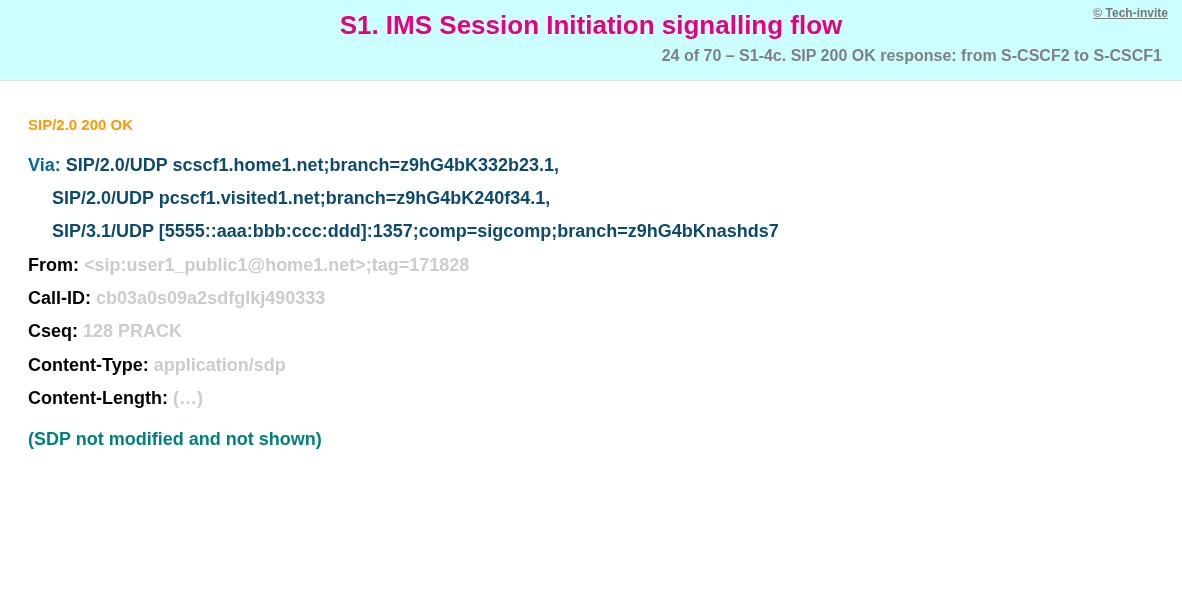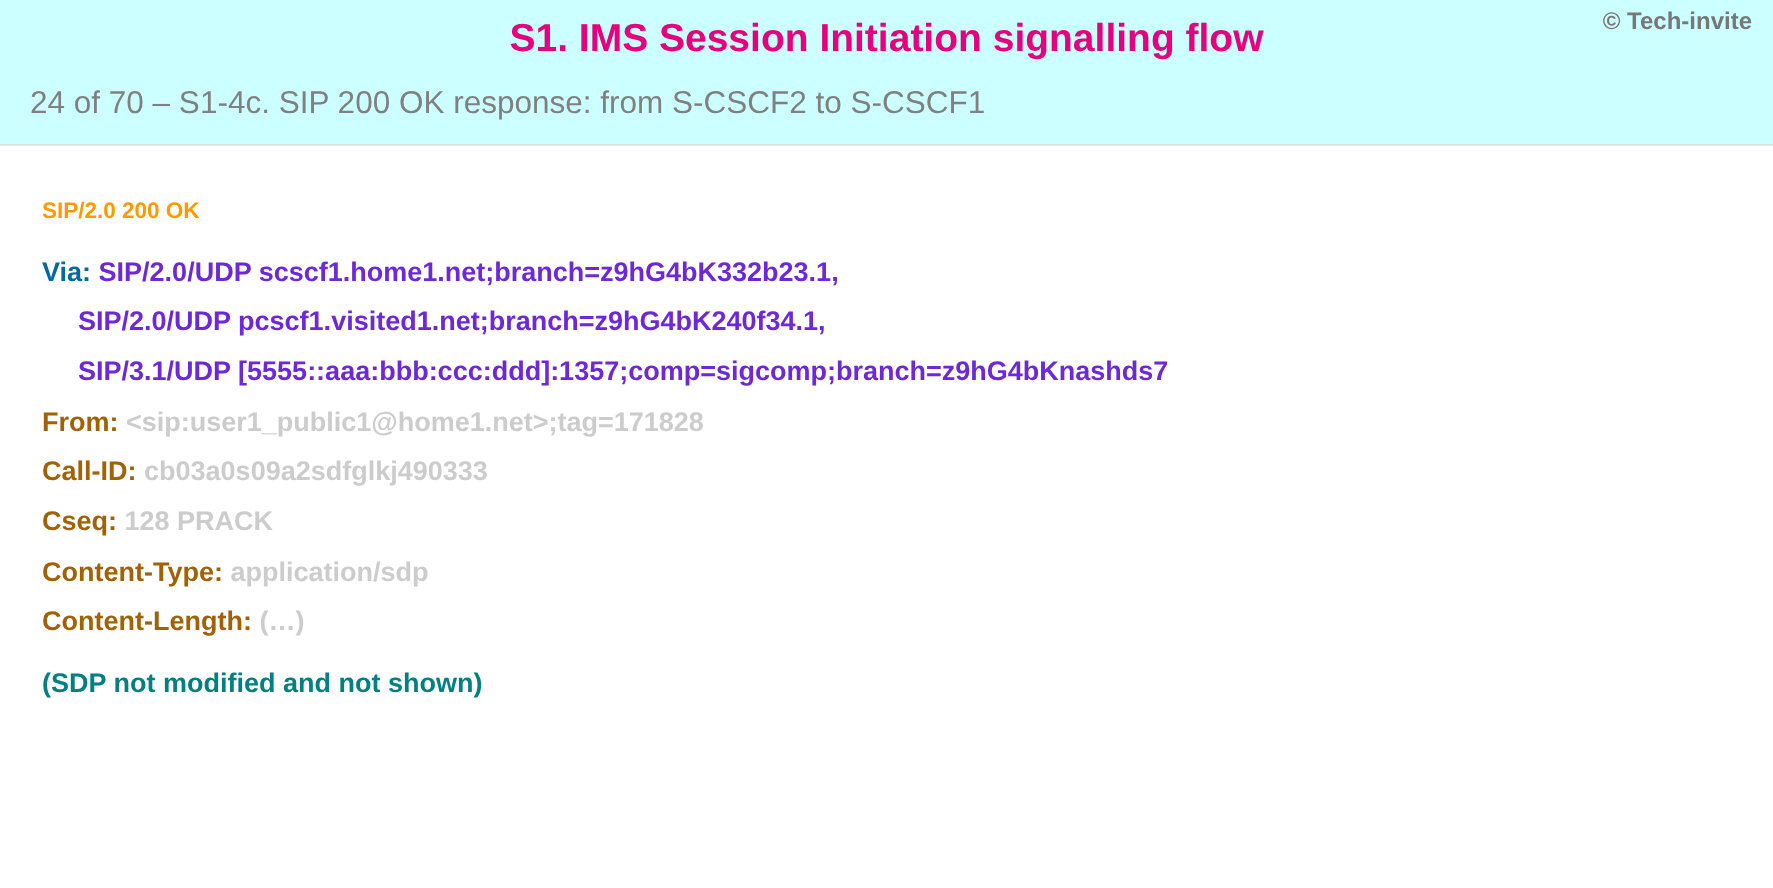--- a/index.html
+++ b/index.html
@@ -18,59 +18,60 @@
     .header {
       background: #ccffff;
       padding: 10px 20px 15px 20px;
       position: relative;
       border-bottom: 1px solid #e0e0e0;
     }
     .copyright {
       position: absolute;
       top: 6px;
       right: 14px;
-      font-size: 16px;
+      font-size: 12px;
       font-weight: bold;
       color: #777777;
+      text-decoration: underline;
     }
     .title {
       text-align: center;
       font-size: 26px;
       font-weight: bold;
       color: #e6007e;
-      margin-bottom: 16px;
+      margin-bottom: 6px;
     }
     .subtitle {
-      text-align: left;
-      font-size: 21px;
-      font-weight: normal;
+      text-align: right;
+      font-size: 16px;
+      font-weight: bold;
       color: #808080;
     }
     .content {
       padding: 30px 28px;
       font-size: 18px;
       line-height: 1.85;
     }
     .status-line {
       font-size: 15px;
       font-weight: bold;
       color: #ff9900;
       margin-bottom: 10px;
     }
     .header-line {
       font-weight: bold;
     }
     .hn-dark {
       color: #0369a1;
     }
     .hv-dark {
-      color: #6d28d9;
+      color: #0c4a6e;
     }
     .hn-light {
-      color: #a16207;
+      color: #000000;
     }
     .hv-light {
       color: #cccccc;
     }
     .indent {
       padding-left: 24px;
     }
     .note {
       font-weight: bold;
       color: #008080;

